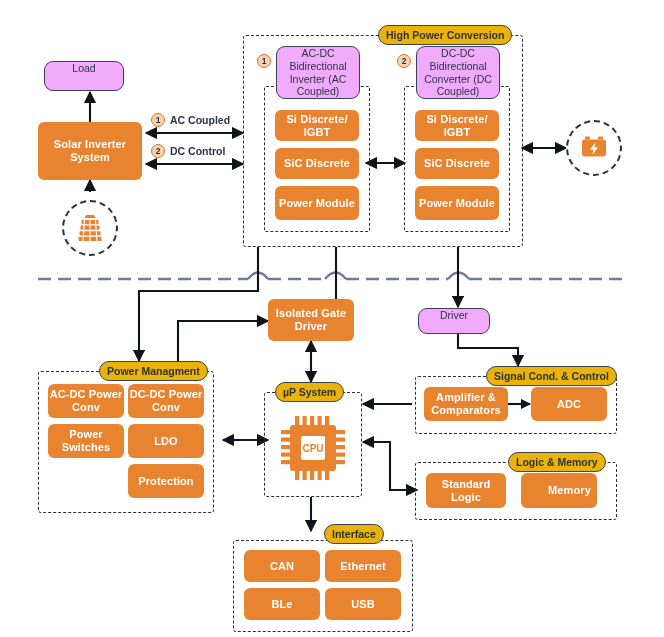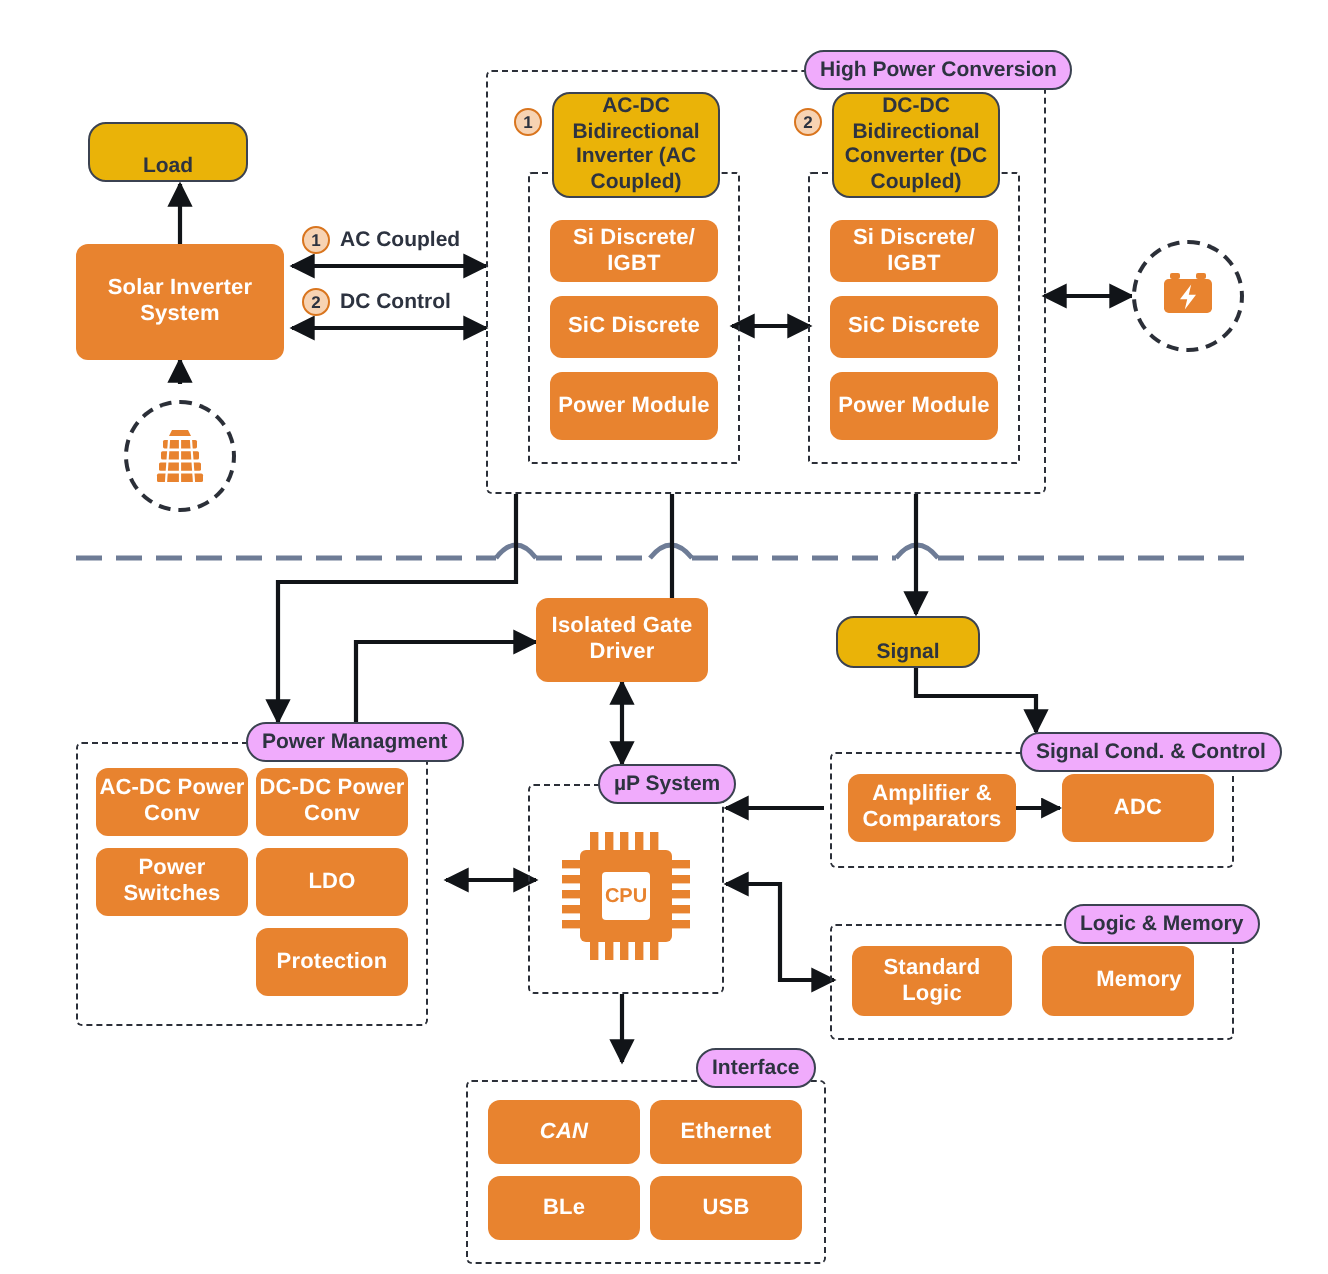--- a/index.html
+++ b/index.html
@@ -23,56 +23,55 @@
     display:flex;align-items:center;justify-content:center;
     text-align:center;
     font-weight:bold;
     font-size:11px;
     line-height:1.18;
     letter-spacing:.1px;
   }
 
   
   .wbox{
-    background:#eab308;
+    background:#f0abfc;
     border:1.6px solid #3b4251;
     border-radius:9px;
-    display:flex;align-items:flex-end;justify-content:center;
+    display:flex;align-items:flex-start;justify-content:center;
     text-align:center;
     color:#2d3340;
-    font-weight:bold;
+    font-weight:normal;
     font-size:10.5px;
     line-height:1.22;
   }
 
   
   .dash{
     border:1.7px dashed #2b2f38;
     border-radius:3px;
     background:transparent;
   }
   .dash-thin{
     border:1.5px dashed #2b2f38;
     border-radius:2px;
     background:transparent;
   }
 
   
   .pill{
-    background:#f0abfc;
+    background:#eab308;
     border:1.6px solid #3b4251;
     border-radius:11px;
     display:flex;align-items:center;justify-content:center;
     color:#2d3340;
     font-weight:bold;
     font-size:10.5px;
     white-space:nowrap;
     padding:0 7px;
     z-index:6;
-    margin-left:24px;
   }
 
   
   .badge{
     width:14px;height:14px;border-radius:50%;
     background:#F7D3B3;
     border:1.3px solid #D9751E;
     color:#2d3340;
     font-size:8.5px;font-weight:bold;
     display:flex;align-items:center;justify-content:center;
@@ -247,21 +246,21 @@
       <rect x="4" y="7.5" width="24" height="17" rx="2.4" fill="#E8832F"></rect>
       <path d="M17.6 10.2 L12 17.6 h3.6 L14.4 22.8 L20 15.4 h-3.6 z" fill="#ffffff"></path>
     </svg>
   </div>
 
   <div class="abs orange" style="left:268px;top:299px;width:86px;height:42px;z-index:3;">
     <span>Isolated Gate Driver</span>
   </div>
 
   <div class="abs wbox" style="left:418px;top:308px;width:72px;height:26px;z-index:3;">
-    <span>Signal</span>
+    <span>Driver</span>
   </div>
 
   <div class="abs dash" style="left:38px;top:371px;width:176px;height:142px;z-index:2;"></div>
   <div class="abs pill" style="left:99px;top:361px;height:20px;">
     <span>Power Managment</span>
   </div>
   <div class="abs orange" style="left:48px;top:384px;width:76px;height:34px;z-index:4;">
     <span>AC-DC Power Conv</span>
   </div>
   <div class="abs orange" style="left:128px;top:384px;width:76px;height:34px;z-index:4;">
@@ -341,21 +340,21 @@
     <span>Standard Logic</span>
   </div>
   <div class="abs orange" style="left:521px;top:473px;width:76px;height:35px;z-index:4;padding-left:21px;">
     <span>Memory</span>
   </div>
 
   <div class="abs dash" style="left:233px;top:540px;width:180px;height:92px;z-index:2;"></div>
   <div class="abs pill" style="left:324px;top:524px;height:20px;">
     <span>Interface</span>
   </div>
-  <div class="abs orange" style="left:244px;top:550px;width:76px;height:32px;z-index:4;font-style:italic;">
+  <div class="abs orange" style="left:244px;top:550px;width:76px;height:32px;z-index:4;">
     <span>CAN</span>
   </div>
   <div class="abs orange" style="left:325px;top:550px;width:76px;height:32px;z-index:4;">
     <span>Ethernet</span>
   </div>
   <div class="abs orange" style="left:244px;top:588px;width:76px;height:32px;z-index:4;">
     <span>BLe</span>
   </div>
   <div class="abs orange" style="left:325px;top:588px;width:76px;height:32px;z-index:4;">
     <span>USB</span>

